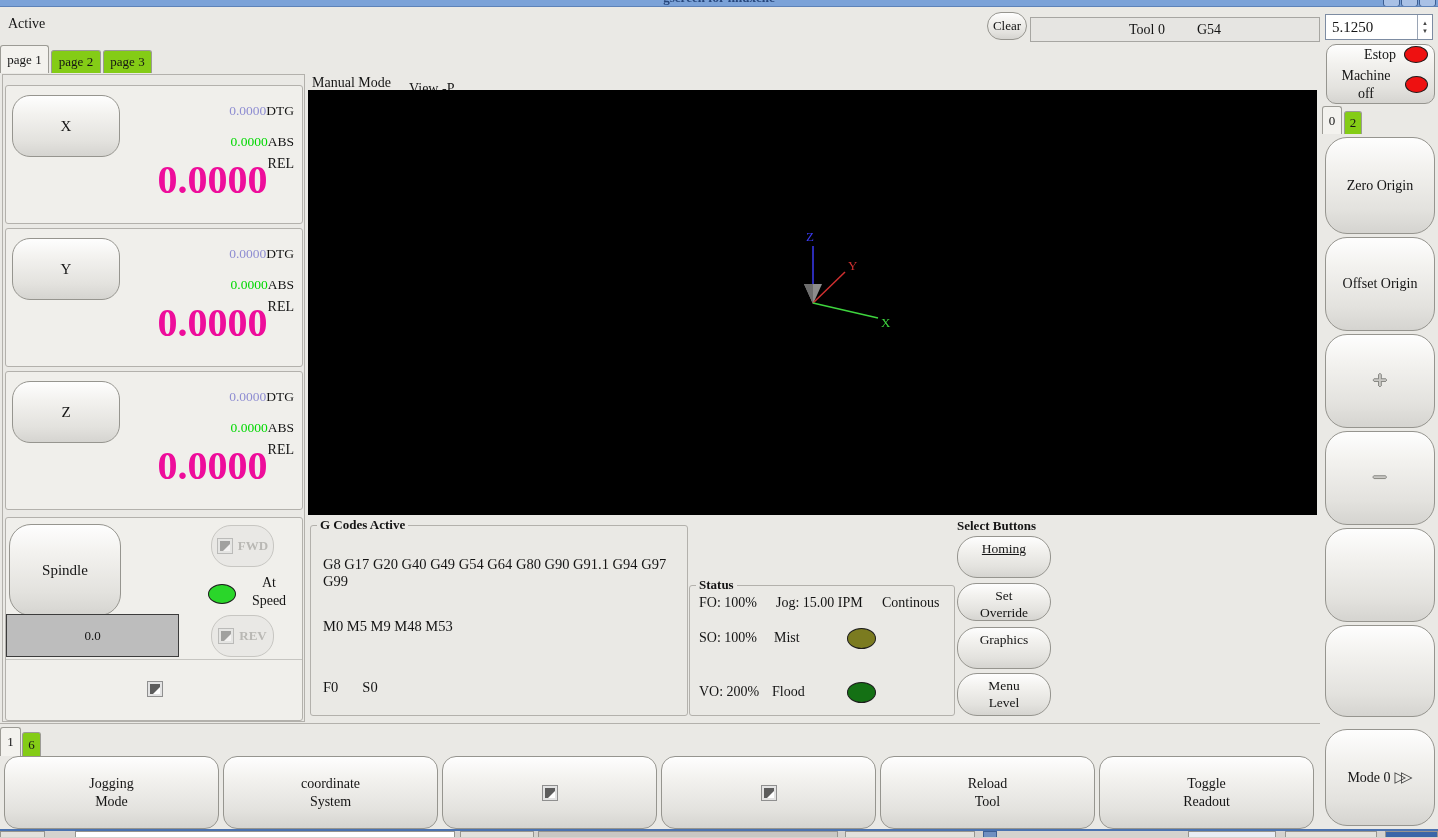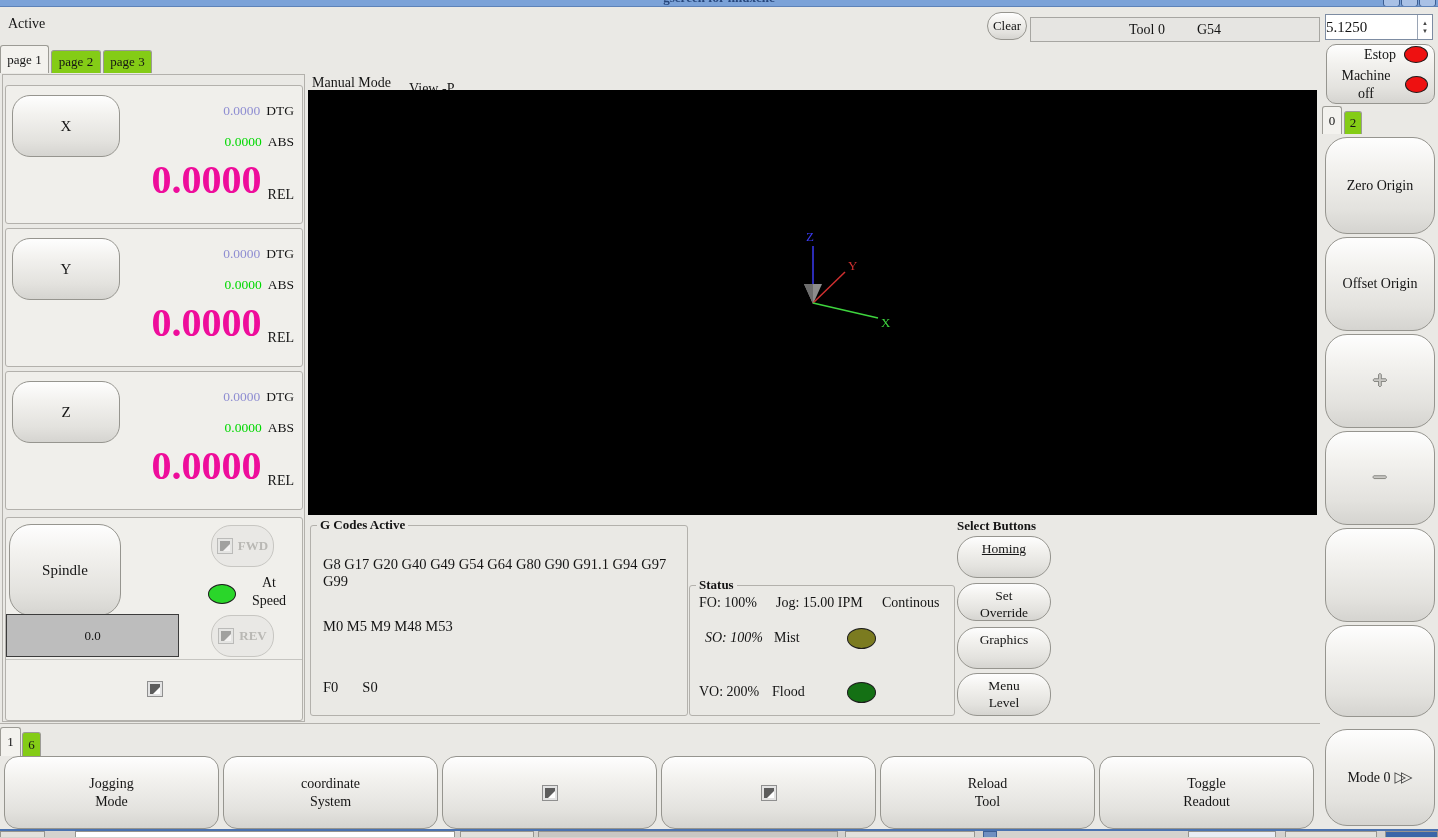--- a/index.html
+++ b/index.html
@@ -38,21 +38,21 @@
   .tab.active{background:#f3f2ee;}
   
   .mimg{width:16px;height:16px;border:1px solid #8f8f8f;background:#e3e3e3;position:relative;box-sizing:border-box;}
   .mimg::before{content:"";position:absolute;inset:2px;background:#5c5c5c;}
   .mimg::after{content:"";position:absolute;right:2px;bottom:2px;border-style:solid;
     border-width:0 0 7px 7px;border-color:transparent transparent #ffffff transparent;}
   .dim{opacity:.5;}
   .v-dtg{color:var(--dtg);}
   .v-abs{color:var(--abs);}
   .v-rel{color:var(--rel);font-weight:bold;}
-  .dro-row{position:absolute;right:8px;display:flex;align-items:flex-end;gap:6px;}
+  .dro-row{position:absolute;right:8px;display:flex;align-items:flex-start;}
   .glyph-btn{font-size:26px;font-weight:bold;color:#c9c8c4;
     text-shadow:0 0 1px #8a8a86,1px 0 #8a8a86,-1px 0 #8a8a86,0 1px #8a8a86,0 -1px #8a8a86;}
   .spin-arrows{display:flex;flex-direction:column;justify-content:center;align-items:center;
     border-left:1px solid #9aa5b5;width:14px;height:100%;font-size:6px;color:#444;line-height:1.4;}
   .ax-z{stroke:var(--axis-z);stroke-width:1.5;}
   .ax-y{stroke:var(--axis-y);stroke-width:1.5;}
   .ax-x{stroke:var(--axis-x);stroke-width:1.5;}
   svg text{font-family:"Liberation Serif","DejaVu Serif",serif;font-size:13px;}
   .seg{position:absolute;top:831px;height:6px;background:#e2e1dd;border:1px solid #96958f;border-bottom:none;box-sizing:border-box;}
 </style>
@@ -69,21 +69,21 @@
 <div class="abs" style="left:8px;top:16px;font-size:14px;">Active</div>
 
 <div class="abs btn" style="left:987px;top:12px;width:40px;height:28px;border-radius:14px;font-size:13px;">Clear</div>
 
 <div class="abs" style="left:1030px;top:17px;width:290px;height:25px;background:#e6e5e2;border:1px solid #a7a6a2;box-sizing:border-box;display:flex;align-items:center;justify-content:center;gap:32px;">
   <span>Tool 0</span>
   <span>G54</span>
 </div>
 
 <div class="abs" style="left:1325px;top:14px;width:108px;height:26px;background:#ffffff;border:1px solid #7d8ca2;box-sizing:border-box;display:flex;align-items:center;">
-  <span style="flex:1;padding-left:0;font-size:15px;">5.1250</span>
+  <span style="flex:1;padding-left:6px;font-size:15px;">5.1250</span>
   <span class="spin-arrows">
     <span>▲</span>
     <span>▼</span>
   </span>
 </div>
 
 <div class="abs tab active" style="left:0;top:45px;width:49px;height:28px;">
   <span>page 1</span>
 </div>
 <div class="abs tab" style="left:51px;top:50px;width:50px;height:23px;">
@@ -202,21 +202,21 @@
     <span>S0</span>
   </div>
 </div>
 
 <div class="abs frame" style="left:689px;top:585px;width:266px;height:131px;">
   <span class="frame-label">Status</span>
   <div class="abs" style="left:9px;top:9px;">FO: 100%</div>
   <div class="abs" style="left:86px;top:9px;">Jog: 15.00 IPM</div>
   <div class="abs" style="left:192px;top:9px;">Continous</div>
 
-  <div class="abs" style="left:15px;top:44px;font-style:italic;">SO: 100%</div>
+  <div class="abs" style="left:9px;top:44px;">SO: 100%</div>
   <div class="abs" style="left:84px;top:44px;">Mist</div>
   <div class="abs led olive" style="left:157px;top:42px;width:27px;height:19px;"></div>
 
   <div class="abs" style="left:9px;top:98px;">VO: 200%</div>
   <div class="abs" style="left:82px;top:98px;">Flood</div>
   <div class="abs led darkgreen" style="left:157px;top:96px;width:27px;height:19px;"></div>
 </div>
 
 <div class="abs" style="left:957px;top:518px;font-weight:bold;font-size:13px;">Select Buttons</div>
 <div class="abs btn r12 top" style="left:957px;top:536px;width:94px;height:42px;font-size:13.5px;text-decoration:underline;">

